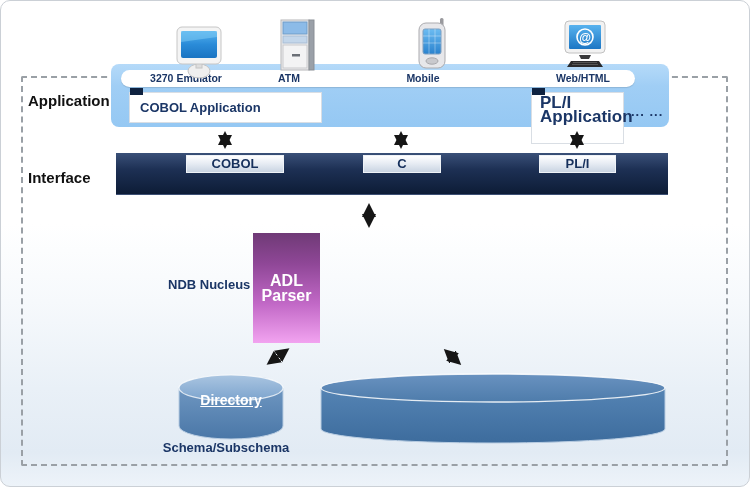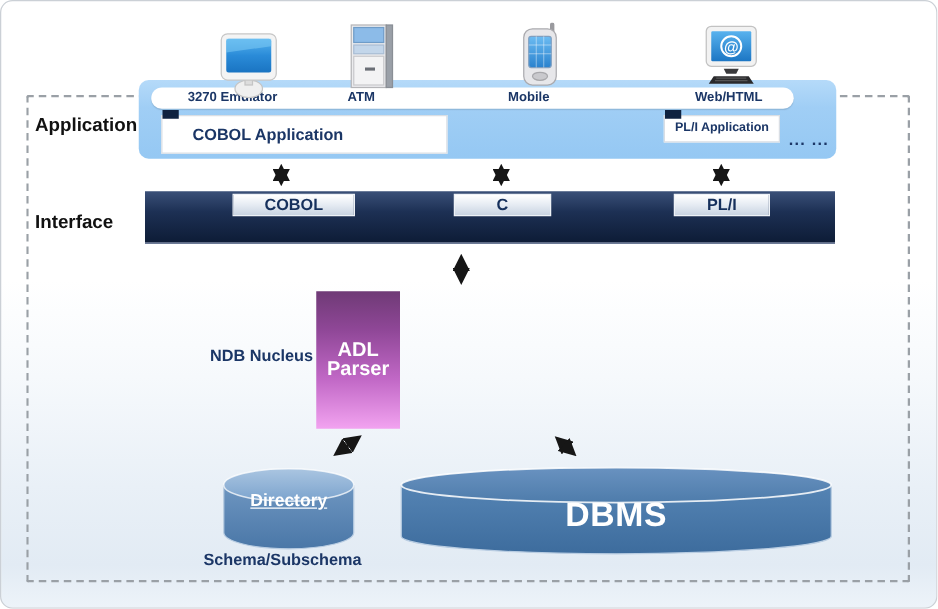--- a/index.html
+++ b/index.html
@@ -29,23 +29,23 @@
   }
   .pill-label{
     position:absolute;top:8px;transform:translateX(-50%);
     font-size:10.5px;font-weight:bold;color:#1b3666;white-space:nowrap;
   }
   .app-box{
     position:absolute;top:28px;background:#ffffff;border:1px solid #d9dee4;
     box-sizing:border-box;color:#1b3666;font-weight:bold;
   }
   .app-box .tab{position:absolute;left:0;top:-5px;width:13px;height:7px;background:#0f2240;}
-  .app-box-1{left:18px;width:229px;height:31px;font-size:13px;line-height:29px;padding-left:24px;}
+  .app-box-1{left:18px;width:193px;height:31px;font-size:13px;line-height:29px;padding-left:10px;}
   .app-box-2{left:242px;width:129px;height:31px;font-size:13px;line-height:29px;padding-left:10px;}
-  .app-box-3{left:420px;width:93px;height:22px;font-size:10px;line-height:14px;padding:3px 0 0 8px;}
+  .app-box-3{left:420px;width:93px;height:52px;font-size:17px;line-height:14px;padding:3px 0 0 8px;}
   .ellipsis{position:absolute;left:520px;top:40px;font-size:13px;font-weight:bold;color:#1b3666;letter-spacing:1px;white-space:nowrap;}
 
   
   .icon{z-index:3;}
 
   
   .if-band{
     left:115px;top:152px;width:552px;height:41px;
     background:linear-gradient(180deg,#3a5078 0%,#1d3054 40%,#0d1c36 100%);
     border-bottom:1px solid #3c4f74;z-index:2;
@@ -203,21 +203,20 @@
           <stop offset="1" stop-color="#3d6c9d"></stop>
       </linearGradient>
       <linearGradient id="dbTop" x1="0" y1="0" x2="0" y2="1">
         <stop offset="0" stop-color="#6992c0"></stop>
           <stop offset="1" stop-color="#4e7cab"></stop>
       </linearGradient>
     </defs>
     <path d="M2,16 L2,57 A172,14 0 0 0 346,57 L346,16" fill="url(#dbBody)" stroke="#b9cde2" stroke-width="1"></path>
     <ellipse cx="174" cy="16" rx="172" ry="14" fill="url(#dbTop)" stroke="#ffffff" stroke-opacity=".85" stroke-width="1.4"></ellipse>
   </svg>
-  <div class="cyl-label dbms-label">DBMS</div>
 
   <svg class="abs arrow-overlay" viewBox="0 0 750 487">
     <defs>
       <marker id="ah" markerWidth="7" markerHeight="7" refX="5.5" refY="3.5" orient="auto-start-reverse">
         <path d="M0,0 L7,3.5 L0,7 z" fill="#161616"></path>
       </marker>
     </defs>
     <g stroke="#161616" stroke-width="2" fill="none">
       <line x1="224" y1="133" x2="224" y2="145" marker-start="url(#ah)" marker-end="url(#ah)"></line>
       <line x1="400" y1="133" x2="400" y2="145" marker-start="url(#ah)" marker-end="url(#ah)"></line>

